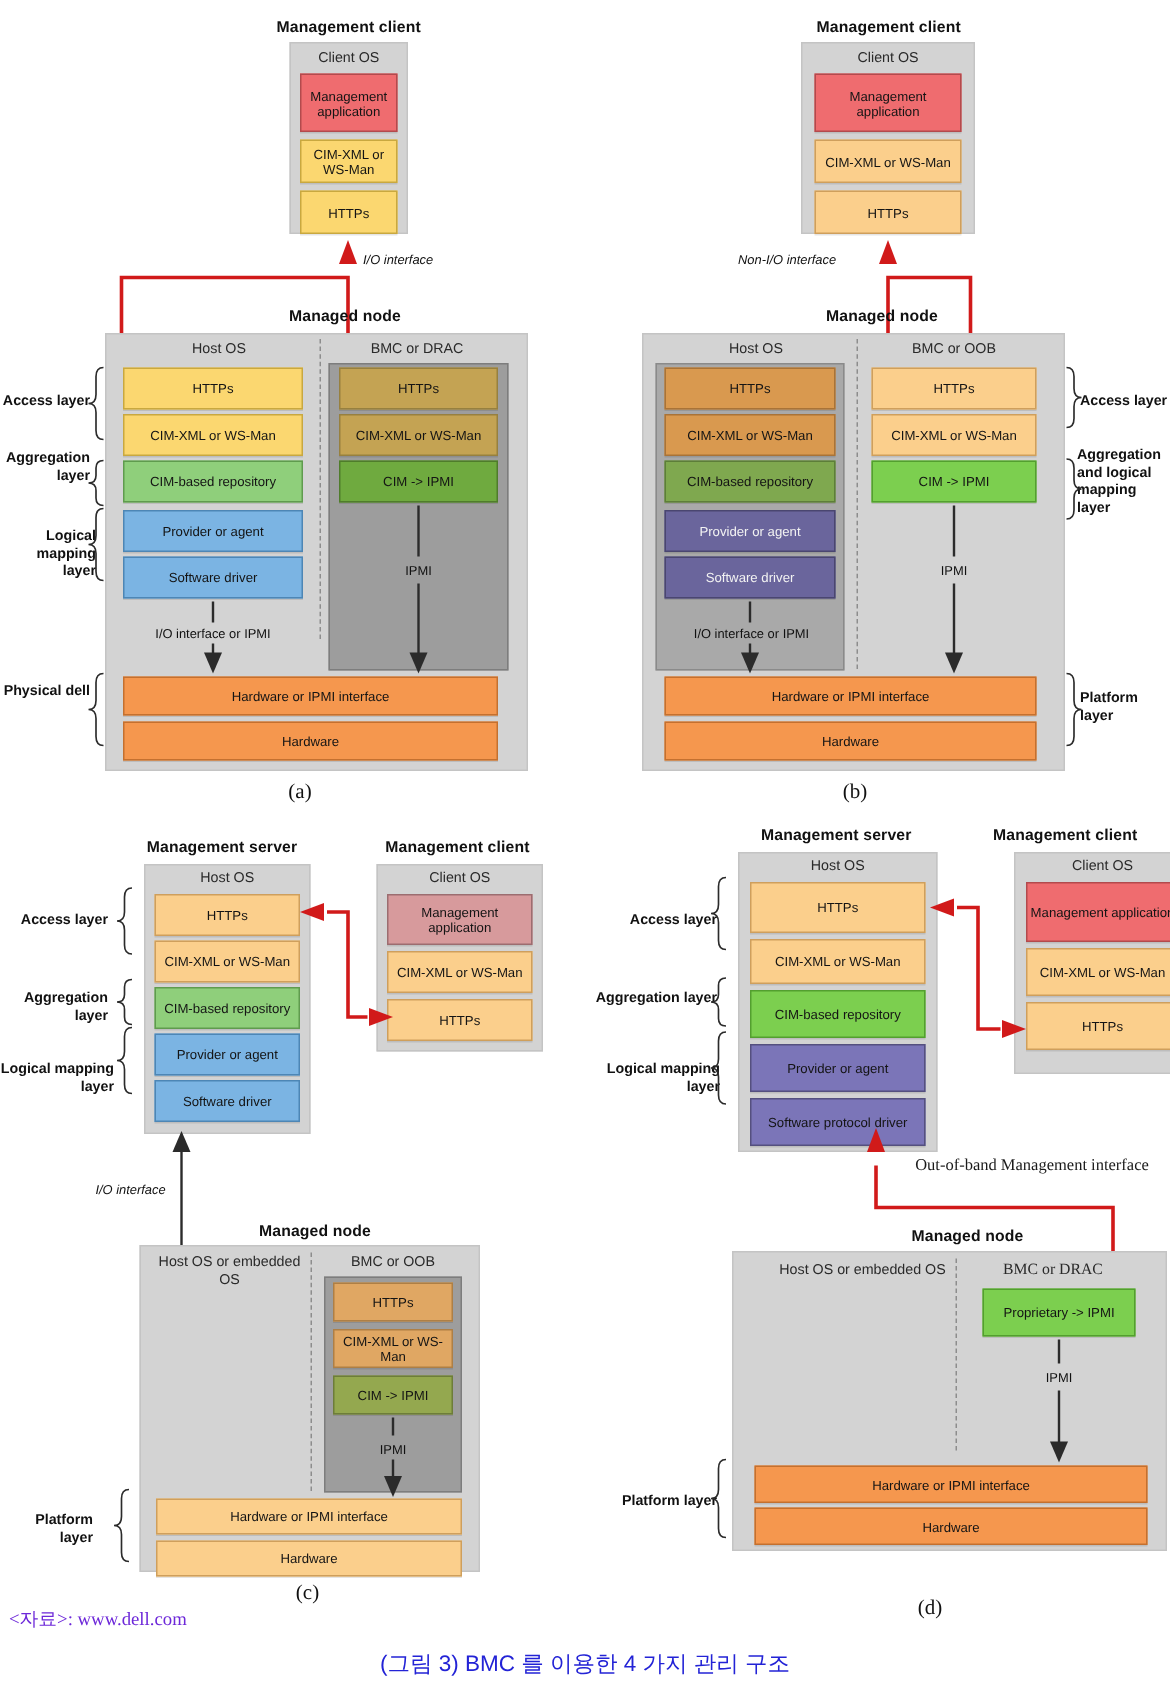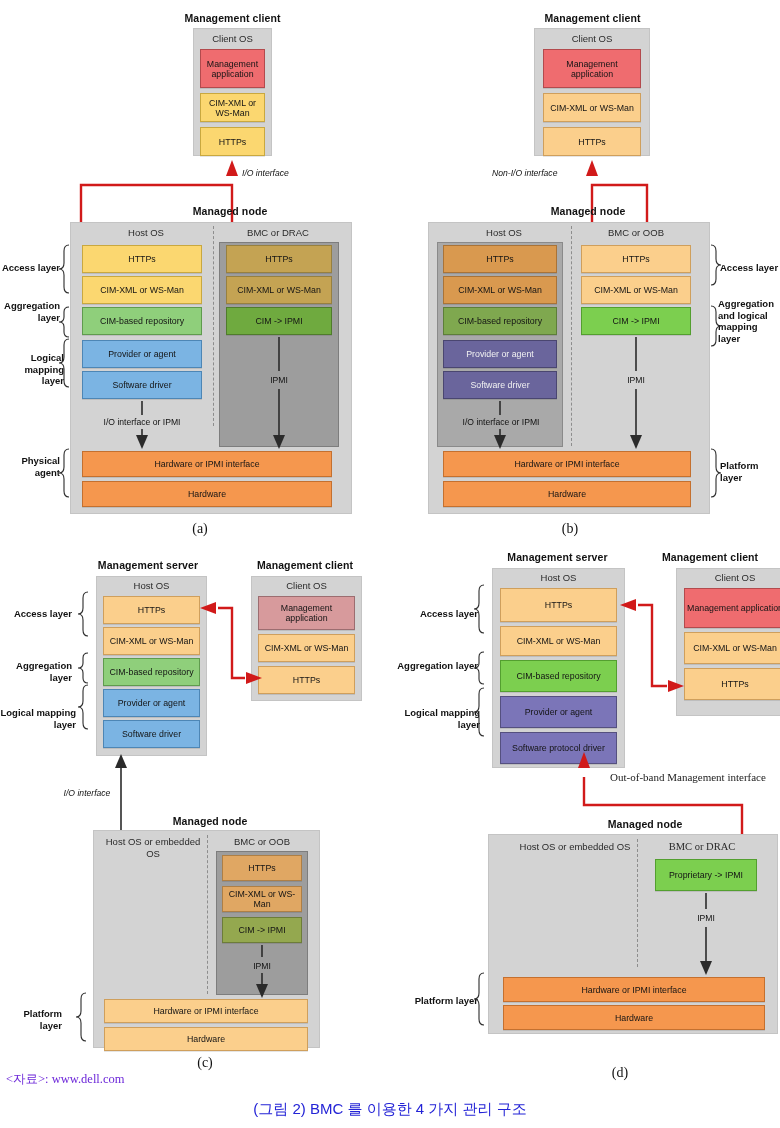--- a/index.html
+++ b/index.html
@@ -160,21 +160,21 @@
         <span>Hardware or IPMI interface</span>
       </div>
     <div class="abs box c-orange" style="left:11px;top:258px;width:250px;height:26px;">
         <span>Hardware</span>
       </div>
   </div>
 
   <div class="abs ltext right" style="left:0;top:262px;width:60px;"><span>Access layer</span></div>
   <div class="abs ltext right" style="left:0;top:300px;width:60px;"><span>Aggregation layer</span></div>
   <div class="abs ltext right" style="left:0;top:352px;width:64px;"><span>Logical mapping layer</span></div>
-  <div class="abs ltext right" style="left:0;top:455px;width:60px;"><span>Physical agent</span></div>
+  <div class="abs ltext right" style="left:0;top:455px;width:60px;"><span>Physical dell</span></div>
   <svg class="abs" style="left:0;top:0;width:80px;height:545px;">
     <path class="barw" style="stroke-width:1.1" d="M69,245 q-5,0 -5,6 v12 q0,6 -5,6 q5,0 5,6 v12 q0,6 5,6"></path>
     <path class="barw" style="stroke-width:1.1" d="M69,307 q-5,0 -5,5 v5 q0,5 -5,5 q5,0 5,5 v5 q0,5 5,5"></path>
     <path class="barw" style="stroke-width:1.1" d="M69,339 q-5,0 -5,6 v12 q0,6 -5,6 q5,0 5,6 v12 q0,6 5,6"></path>
     <path class="barw" style="stroke-width:1.1" d="M69,449 q-5,0 -5,6 v12 q0,6 -5,6 q5,0 5,6 v12 q0,6 5,6"></path>
   </svg>
 
   <div class="abs caplabel" style="left:180px;top:521px;width:40px;"><span>(a)</span></div>
 </div>
 
@@ -467,14 +467,14 @@
     <path class="barw" style="stroke-width:1.1" d="M94,428 q-5,0 -5,6 v14 q0,6 -5,6 q5,0 5,6 v14 q0,6 5,6"></path>
   </svg>
 
   <div class="abs caplabel" style="left:210px;top:520px;width:40px;"><span>(d)</span></div>
 </div>
 
 <div class="abs srcline" style="left:6px;top:1071px;">
   <span>&lt;자료&gt;: www.dell.com</span>
 </div>
 <div class="abs figcap" style="left:0;top:1100px;">
-  <span>(그림 2) BMC 를 이용한 4 가지 관리 구조</span>
+  <span>(그림 3) BMC 를 이용한 4 가지 관리 구조</span>
 </div>
 
 </body></html>

